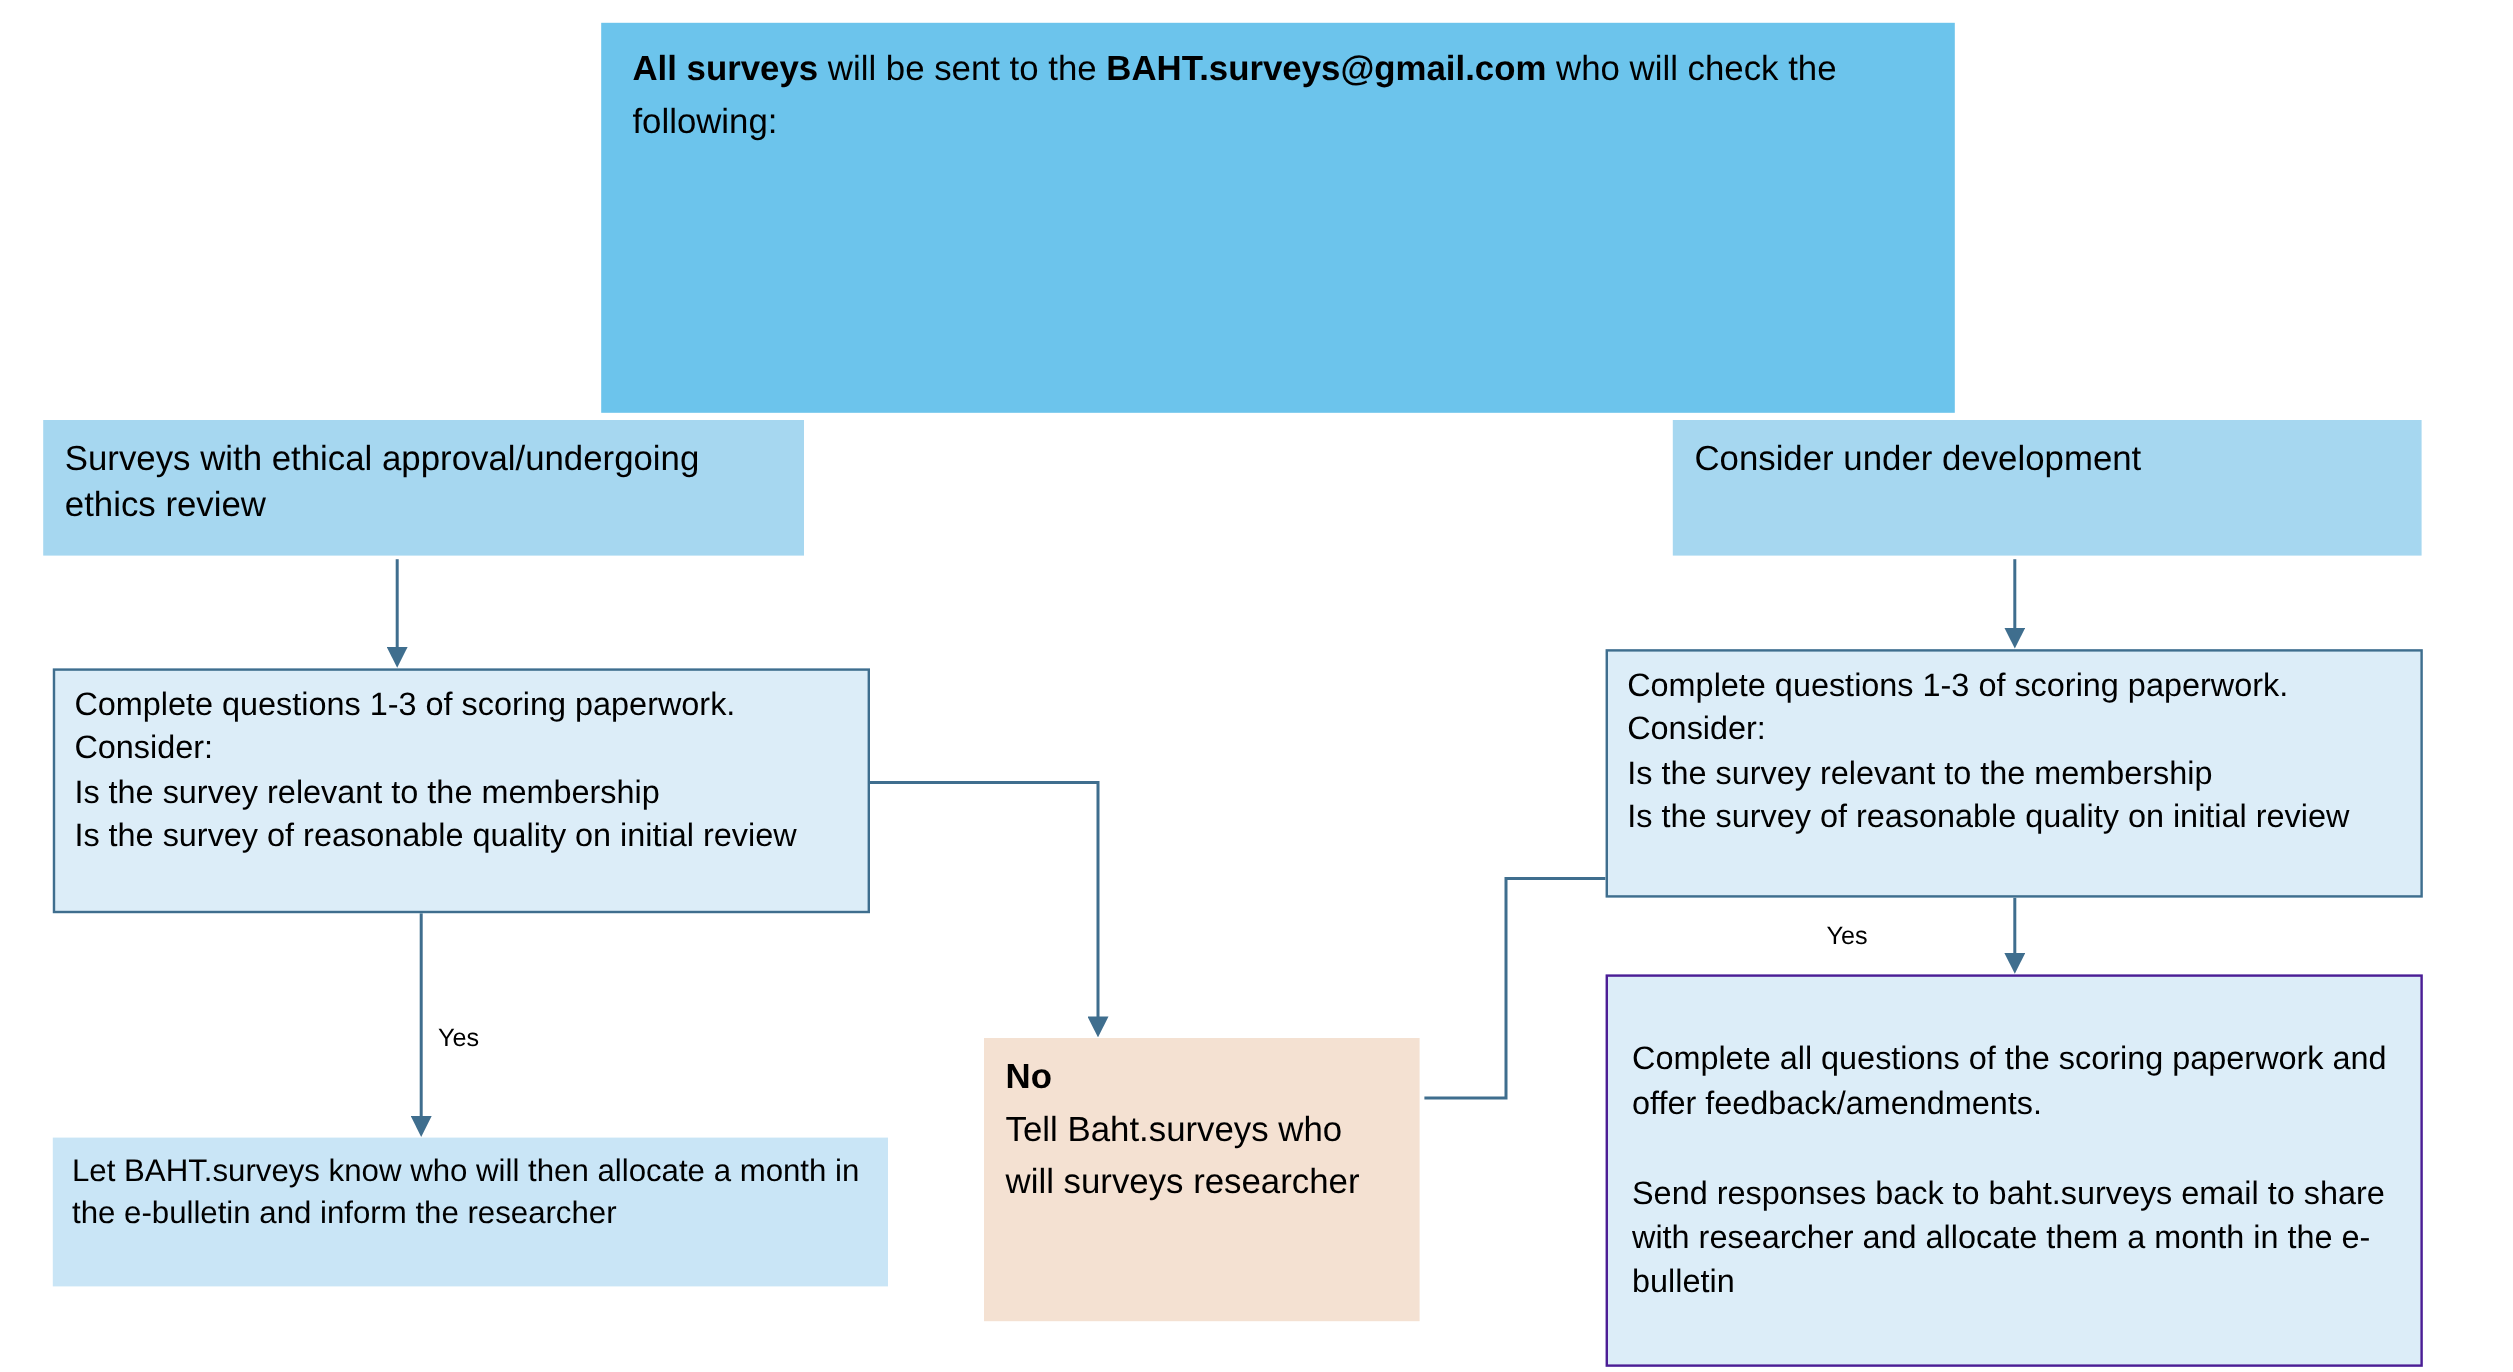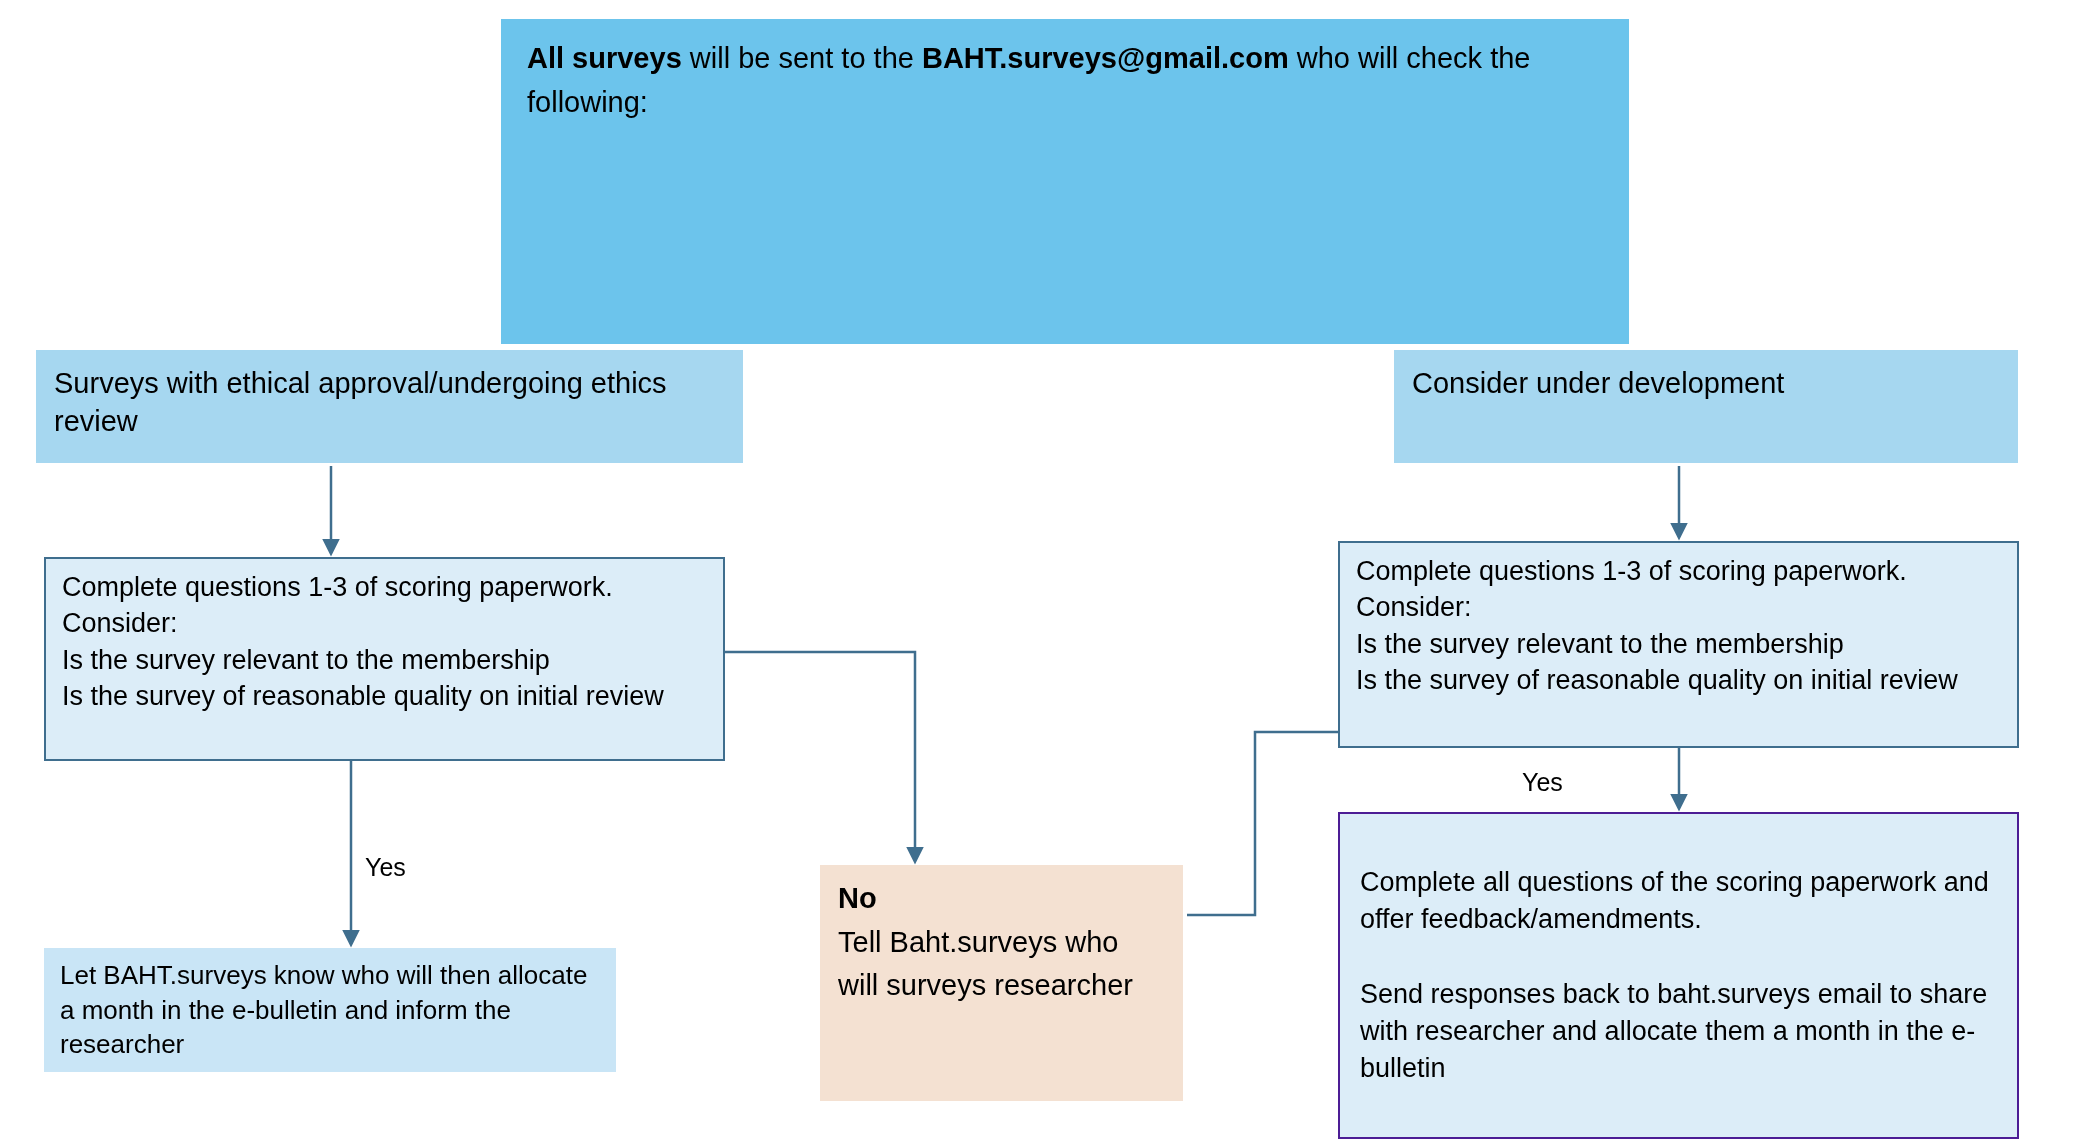--- a/index.html
+++ b/index.html
@@ -46,39 +46,39 @@
   }
   .top-note li { padding-left: 8px; }
 
   
   .branch-header {
     background: #A6D7F0;
     padding: 14px 18px;
     font-size: 29px;
     line-height: 1.32;
   }
-  .left-header  { left: 36px;   top: 350px; width: 707px; height: 113px; }
+  .left-header  { left: 36px;   top: 350px; width: 634px; height: 113px; }
   .right-header { left: 1394px; top: 350px; width: 624px; height: 113px; }
 
   
   .review-box {
     background: #DCEDF8;
     border: 2px solid #3F6E8E;
     padding: 10px 16px;
     font-size: 27px;
     line-height: 1.35;
   }
   .review-text { white-space: pre-line; }
   .left-review  { left: 44px;   top: 557px; width: 681px; height: 204px; }
   .right-review { left: 1338px; top: 541px; width: 681px; height: 207px; }
 
   
   .left-outcome {
     left: 44px; top: 948px;
-    width: 572px; height: 124px;
+    width: 696px; height: 124px;
     background: #C9E5F6;
     padding: 10px 16px;
     font-size: 26px;
     line-height: 1.33;
   }
   .no-box {
     left: 820px; top: 865px;
     width: 363px; height: 236px;
     background: #F4E1D2;
     padding: 12px 18px;
@@ -95,21 +95,21 @@
     line-height: 1.37;
     display: flex;
     flex-direction: column;
     justify-content: center;
   }
   .right-outcome .para + .para { margin-top: 38px; }
 
   
   .yes-label {
     position: absolute;
-    font-size: 25px;
+    font-size: 21px;
     line-height: 1;
   }
   .left-yes  { left: 365px;  top: 855px; }
   .right-yes { left: 1522px; top: 770px; }
 </style>
 </head>
 <body>
 
 <div class="canvas">
 

